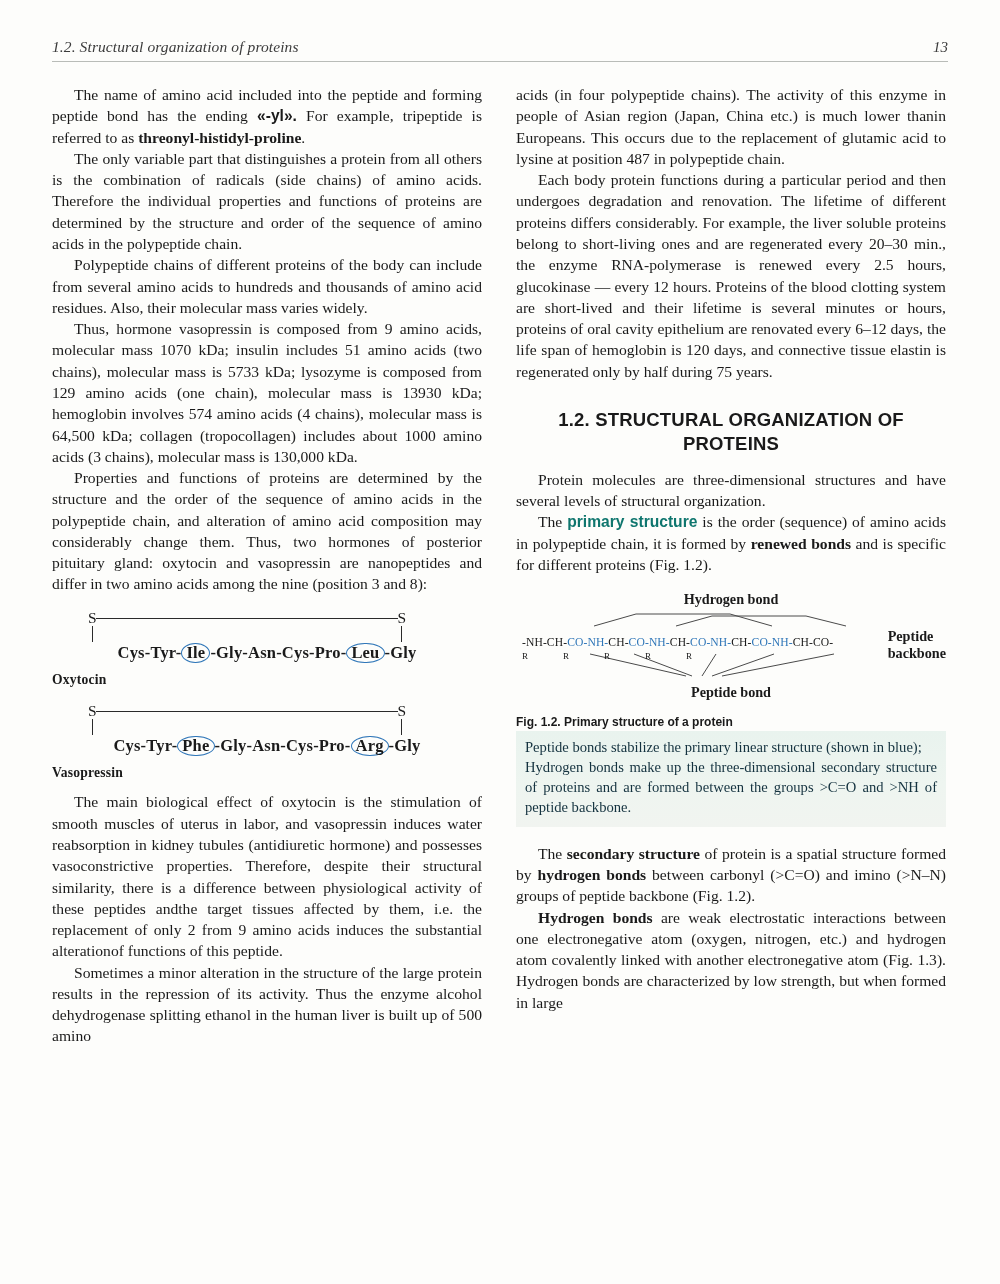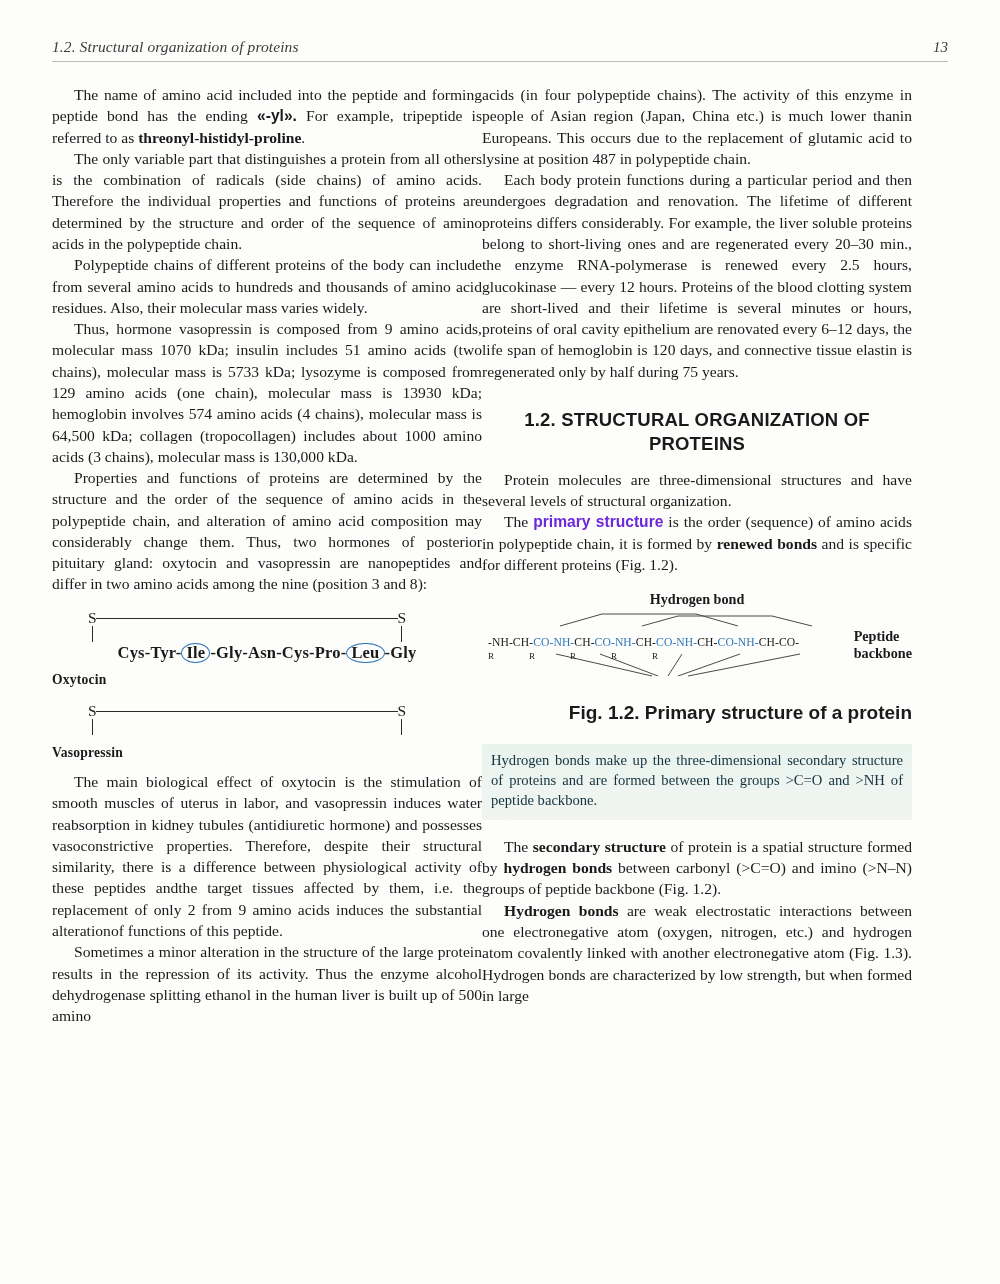--- a/index.html
+++ b/index.html
@@ -29,21 +29,21 @@
     font-size:15.5px;
     color:#3b3b3b;
     letter-spacing:.1px;
   }
   .runhead .right {
     font-style:italic;
     font-size:15px;
     color:#3b3b3b;
   }
   
-  .cols { display:flex; }
+  .cols { display:flex; gap:34px; }
   .col { width:430px; }
   p {
     margin:0;
     font-size:15.6px;
     line-height:1.365;
     text-align:justify;
     text-indent:22px;
     hyphens:auto;
   }
   p.noindent { text-indent:0; }
@@ -51,21 +51,21 @@
   .sans { font-family:"Liberation Sans", sans-serif; }
   .small-caps-h2 {
     font-family:"Liberation Sans", sans-serif;
     font-weight:bold;
     font-size:18.5px;
     text-align:center;
     line-height:1.32;
     margin:26px 0 12px 0;
     letter-spacing:.2px;
   }
-  .accent { color:#6d28d9; font-weight:bold; }
+  .accent { color:#0f766e; font-weight:bold; }
   
   .pepfig { margin:14px 0 4px 0; }
   .pepfig .sline {
     position:relative;
     height:34px;
     margin-left:30px;
     width:330px;
   }
   .pepfig .sline .bar {
     position:absolute; left:14px; right:14px; top:9px;
@@ -139,23 +139,22 @@
   .fig12 svg.lines { position:absolute; left:0; top:0; }
   .fig12 .pb-label {
     text-align:center;
     font-weight:bold;
     font-size:14.2px;
     margin-top:-4px;
   }
   .figcaption {
     font-family:"Liberation Sans", sans-serif;
     font-weight:bold;
-    font-size:19px;
-    margin:14px 0 20px 0;
-    text-align:right;
+    font-size:12px;
+    margin:14px 0 2px 0;
   }
   .callout {
     background:linear-gradient(180deg,#e9f3ee 0%, #eef5f0 55%, #f1f4f0 100%);
     padding:7px 9px 9px 9px;
     font-size:14.6px;
     line-height:1.33;
     text-align:justify;
     color:#14323f;
   }
   .callout p { text-indent:0; font-size:14.6px; color:#14323f; }
@@ -200,20 +199,23 @@
       </div>
 
       <div class="pepfig">
         <div class="sline">
           <span class="s-left">S</span>
           <span class="s-right">S</span>
           <span class="bar"></span>
           <span class="tick-l"></span>
           <span class="tick-r"></span>
         </div>
+        <div class="pepseq">
+          <span>Cys-Tyr-</span><span class="circled">Phe</span><span>-Gly-Asn-Cys-Pro-</span><span class="circled">Arg</span><span>-Gly</span>
+        </div>
         <div class="figcap-center">Vasopressin</div>
       </div>
 
       <p class="mt10">The main biological effect of oxytocin is the stimulation of smooth muscles of uterus in labor, and vasopressin induces water reabsorption in kidney tubules (antidiuretic hormone) and possesses vasoconstrictive properties. Therefore, despite their structural similarity, there is a difference between physiological activity of these peptides andthe target tissues affected by them, i.e. the replacement of only 2 from 9 amino acids induces the substantial alterationof functions of this peptide.</p>
       <p>Sometimes a minor alteration in the structure of the large protein results in the repression of its activity. Thus the enzyme alcohol dehydrogenase splitting ethanol in the human liver is built up of 500 amino</p>
     </div>
 
     <div class="col">
 
       <p class="noindent">acids (in four polypeptide chains). The activity of this enzyme in people of Asian region (Japan, China etc.) is much lower thanin Europeans. This occurs due to the replacement of glutamic acid to lysine at position 487 in polypeptide chain.</p>
@@ -243,25 +245,27 @@
           <div class="chain"><span>-NH-CH-</span><span class="bl">CO-NH-</span><span>CH-</span><span class="bl">CO-NH-</span><span>CH-</span><span class="bl">CO-NH-</span><span>CH-</span><span class="bl">CO-NH-</span><span>CH-CO-</span></div>
 
           <div class="rrow"><span>R</span><span>R</span><span>R</span><span>R</span><span>R</span></div>
 
           <div class="peptide-backbone">
             <span>Peptide</span><br>
             <span>backbone</span>
           </div>
         </div>
 
+        <div class="pb-label">Peptide bond</div>
       </div>
 
       <div class="figcaption">Fig. 1.2. Primary structure of a protein</div>
 
       <div class="callout">
+        <p>Peptide bonds stabilize the primary linear structure (shown in blue);</p>
         <p>Hydrogen bonds make up the three-dimensional secondary structure of proteins and are formed between the groups &gt;C=O and &gt;NH of peptide backbone.</p>
       </div>
 
       <p class="mt16">The <b>secondary structure</b> of protein is a spatial structure formed by <b>hydrogen bonds</b> between carbonyl (&gt;C=O) and imino (&gt;N–N) groups of peptide backbone (Fig.&nbsp;1.2).</p>
       <p><b>Hydrogen bonds</b> are weak electrostatic interactions between one electronegative atom (oxygen, nitrogen, etc.) and hydrogen atom covalently linked with another electronegative atom (Fig.&nbsp;1.3). Hydrogen bonds are characterized by low strength, but when formed in large</p>
     </div>
 
   </div>
 </div>
 

